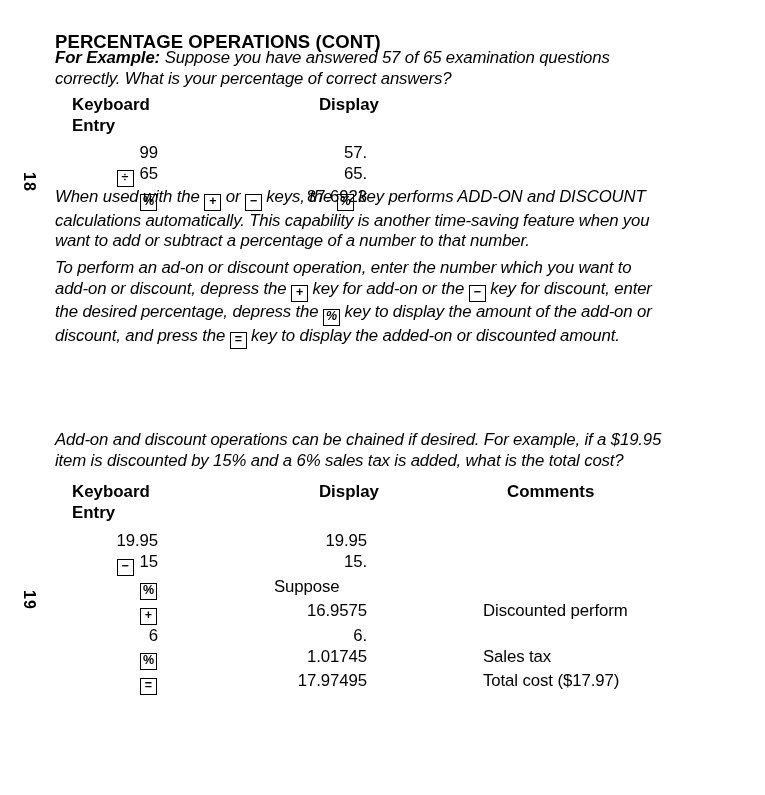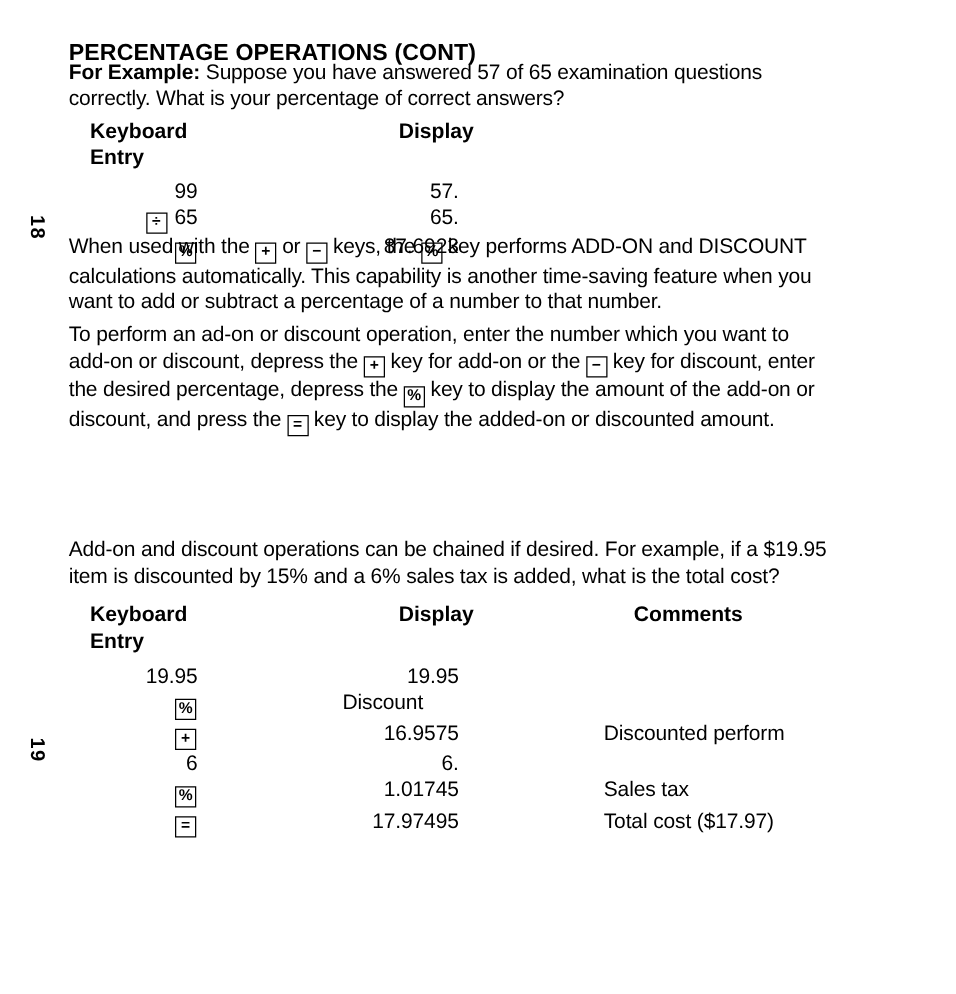--- a/index.html
+++ b/index.html
@@ -37,20 +37,21 @@
     line-height: 24px;
     letter-spacing: 0.1px;
   }
 
   .body {
     margin: 0;
     font-size: 16.8px;
     line-height: 20.5px;
     letter-spacing: -0.15px;
     white-space: pre-line;
+    font-style: italic;
   }
   .body b { letter-spacing: -0.1px; }
 
   
   .key {
     display: inline-block;
     box-sizing: border-box;
     width: 17px; height: 17px;
     border: 1.7px solid #000;
     font-size: 12.5px;
@@ -145,22 +146,27 @@
         <div class="c2">Display</div>
         <div class="c3">Comments</div>
       </div>
       <div class="tbody">
         <div class="trow">
           <div class="c1"><span>19.95</span></div>
           <div class="c2">19.95</div>
           <div class="c3"></div>
         </div>
         <div class="trow">
+          <div class="c1"><span class="key">−</span><span>15</span></div>
+          <div class="c2">15.</div>
+          <div class="c3"></div>
+        </div>
+        <div class="trow">
           <div class="c1"><span class="key">%</span></div>
-          <div class="c3">Discount</div>
+          <div class="c3">Suppose</div>
         </div>
         <div class="trow">
           <div class="c1"><span class="key">+</span></div>
           <div class="c2">16.9575</div>
           <div class="c3">Discounted perform</div>
         </div>
         <div class="trow">
           <div class="c1"><span>6</span></div>
           <div class="c2">6.</div>
           <div class="c3"></div>

